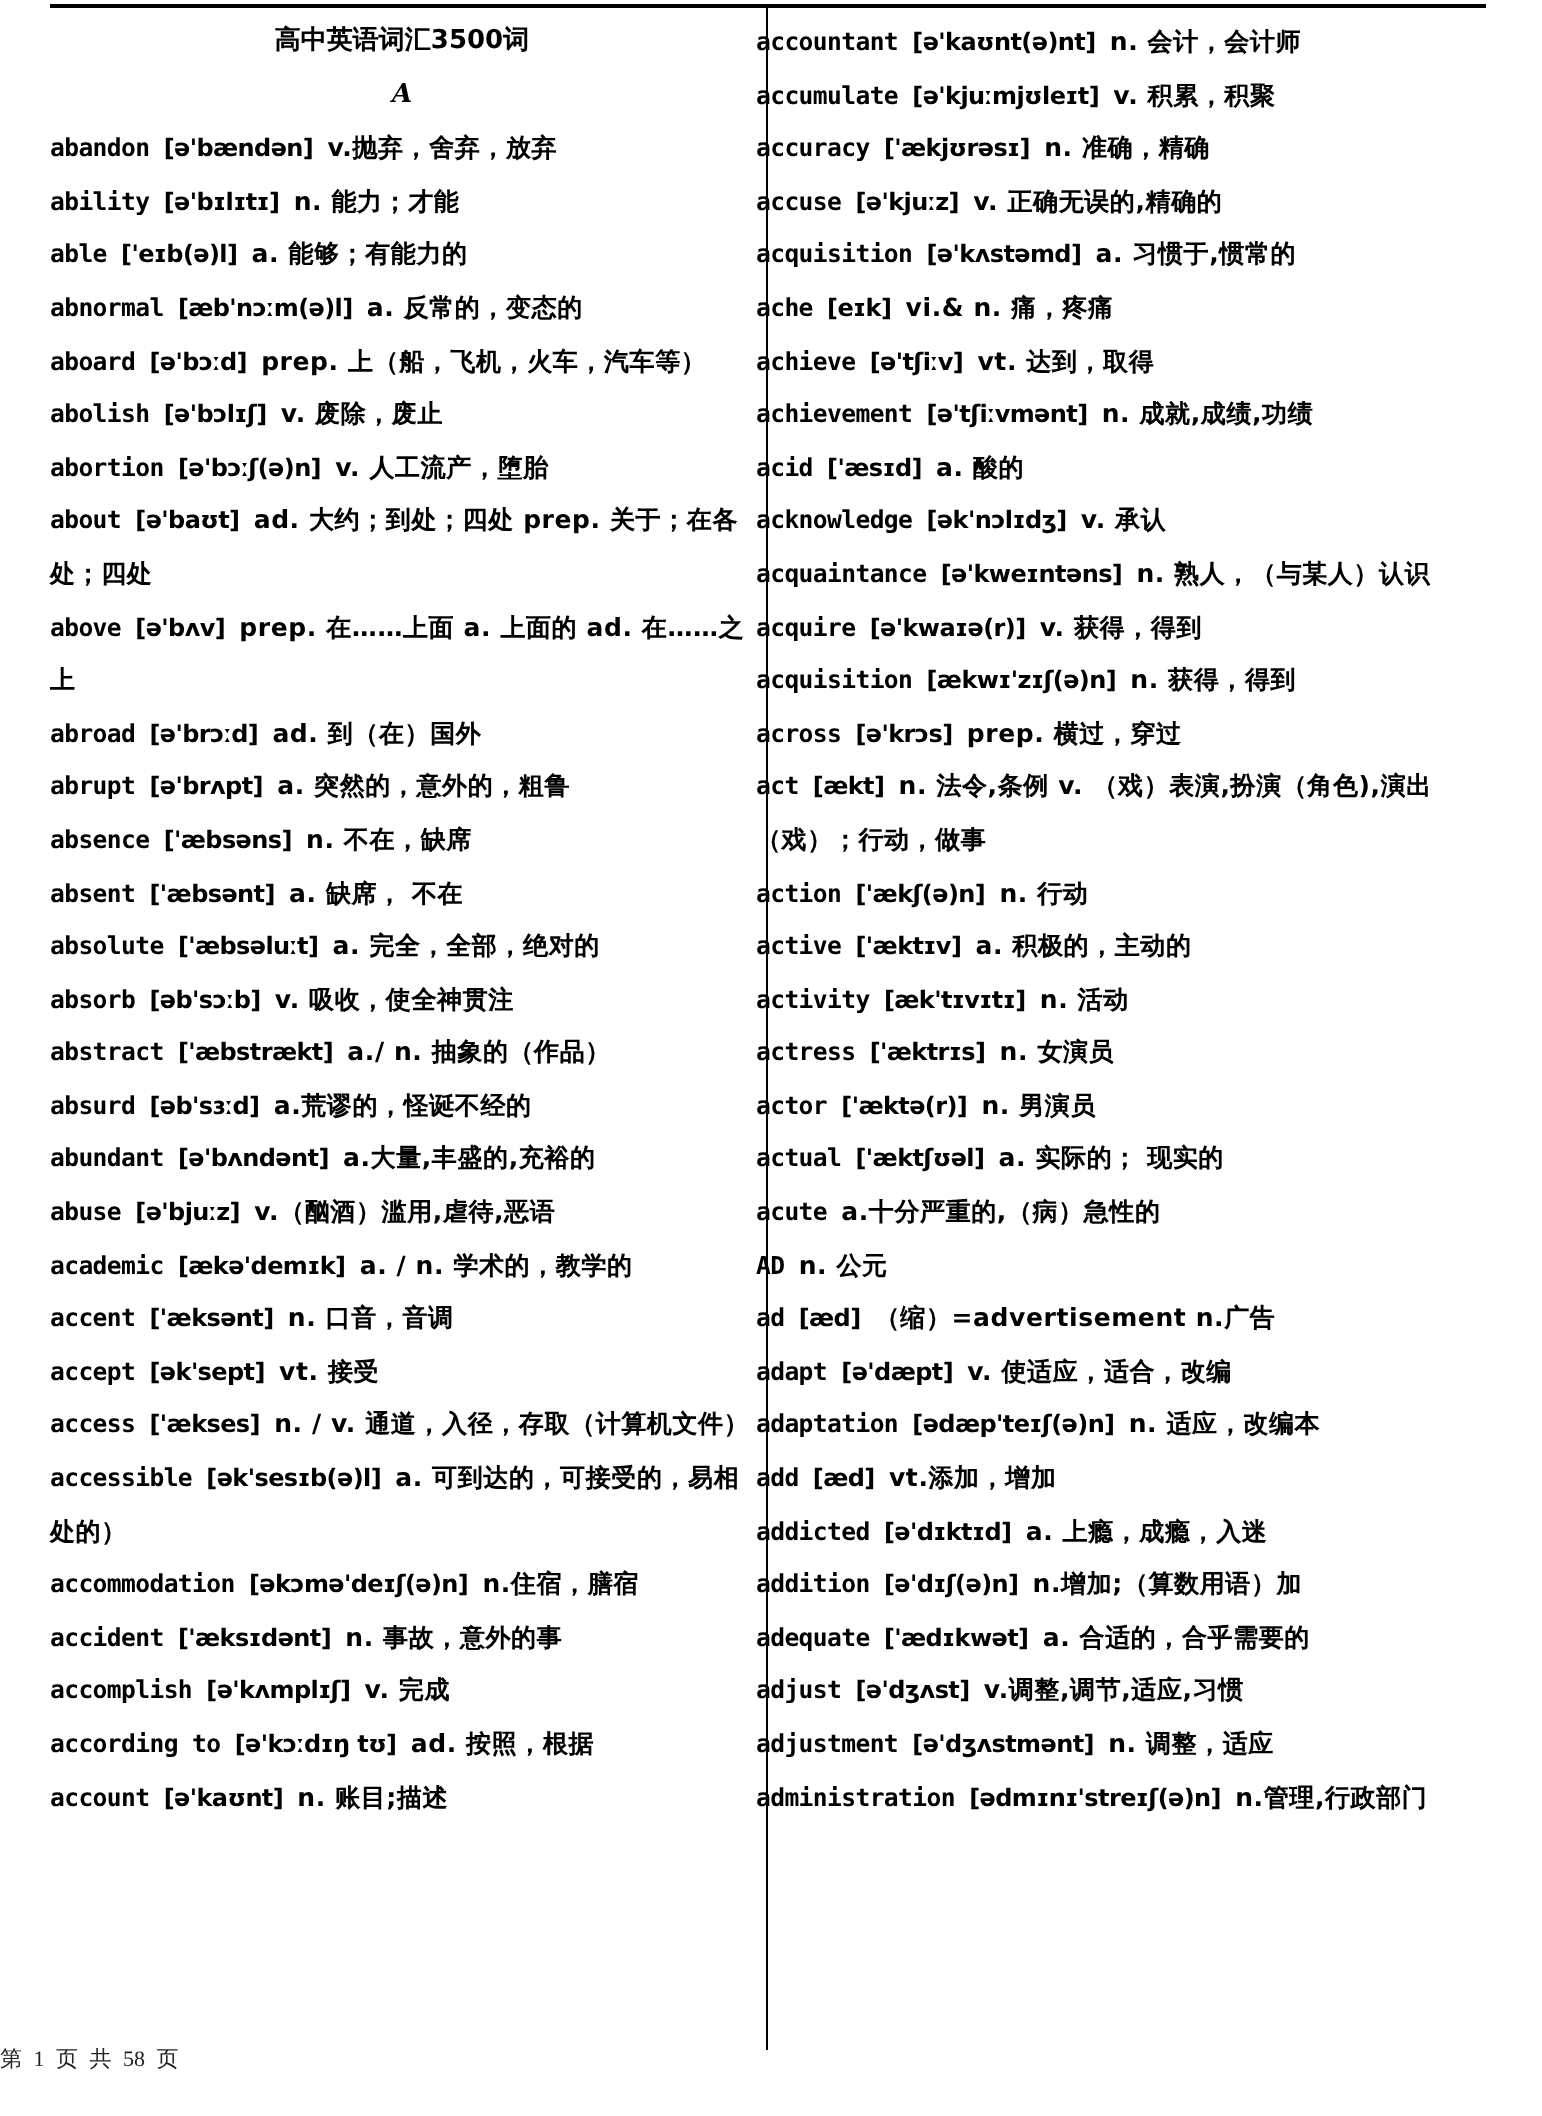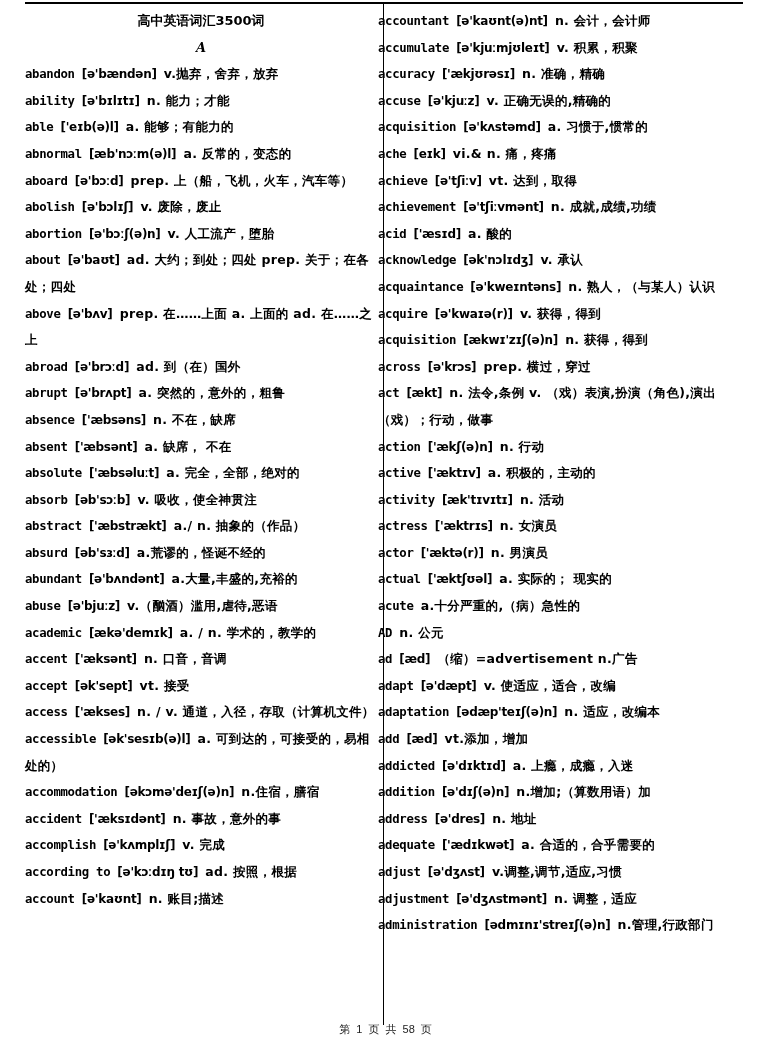--- a/index.html
+++ b/index.html
@@ -29,22 +29,22 @@
   }
   .entry {
     font-size: 12.3px; font-weight: bold; line-height: 26.6px;
     white-space: normal; word-break: break-all; letter-spacing: -0.3px;
   }
   .entry .word { }
   .entry .phon { font-family: "DejaVu Sans", sans-serif; font-weight: bold; font-size: 12px; }
   .entry .def { font-family: "DejaVu Sans", sans-serif; font-weight: bold; font-size: 12.5px; letter-spacing: 0.3px; }
   .col-right .entry { }
   .footer {
-    position: absolute; left: 0; width: 771px; top: 1022px; text-align: center;
-    font-family: Liberation Sans, sans-serif; font-size: 11px; color: #222; word-spacing: 3px;
+    position: absolute; left: 0; width: 771px; top: 1022px; 
+    font-family: Liberation Serif, serif; font-size: 11px; color: #222; word-spacing: 3px;
   }
 </style>
 </head>
 <body>
 
 <div class="top-rule"></div>
 <div class="col-divider"></div>
 
 <div class="col col-left">
   <div class="title">高中英语词汇3500词</div>
@@ -106,21 +106,20 @@
       <div class="entry"><span class="word">actor</span> <span class="phon">['æktə(r)]</span> <span class="def">n. 男演员</span></div>
       <div class="entry"><span class="word">actual</span> <span class="phon">['æktʃʊəl]</span> <span class="def">a. 实际的； 现实的</span></div>
       <div class="entry"><span class="word">acute</span> <span class="phon"></span> <span class="def">a.十分严重的,（病）急性的</span></div>
       <div class="entry"><span class="word">AD</span> <span class="phon"></span> <span class="def">n. 公元</span></div>
       <div class="entry"><span class="word">ad</span> <span class="phon">[æd]</span> <span class="def">（缩）=advertisement n.广告</span></div>
       <div class="entry"><span class="word">adapt</span> <span class="phon">[ə'dæpt]</span> <span class="def">v. 使适应，适合，改编</span></div>
       <div class="entry"><span class="word">adaptation</span> <span class="phon">[ədæp'teɪʃ(ə)n]</span> <span class="def">n. 适应，改编本</span></div>
       <div class="entry"><span class="word">add</span> <span class="phon">[æd]</span> <span class="def">vt.添加，增加</span></div>
       <div class="entry"><span class="word">addicted</span> <span class="phon">[ə'dɪktɪd]</span> <span class="def">a. 上瘾，成瘾，入迷</span></div>
       <div class="entry"><span class="word">addition</span> <span class="phon">[ə'dɪʃ(ə)n]</span> <span class="def">n.增加;（算数用语）加</span></div>
-      <div class="entry"><span class="word">address</span> <span class="phon">[ə'dres]</span> <span class="def">n. 地址</span></div>
       <div class="entry"><span class="word">adequate</span> <span class="phon">['ædɪkwət]</span> <span class="def">a. 合适的，合乎需要的</span></div>
       <div class="entry"><span class="word">adjust</span> <span class="phon">[ə'dʒʌst]</span> <span class="def">v.调整,调节,适应,习惯</span></div>
       <div class="entry"><span class="word">adjustment</span> <span class="phon">[ə'dʒʌstmənt]</span> <span class="def">n. 调整，适应</span></div>
       <div class="entry"><span class="word">administration</span> <span class="phon">[ədmɪnɪ'streɪʃ(ə)n]</span> <span class="def">n.管理,行政部门</span></div>
     </div>
 </div>
 
 <div class="footer">
   <span>第</span>
   <span>1</span>

